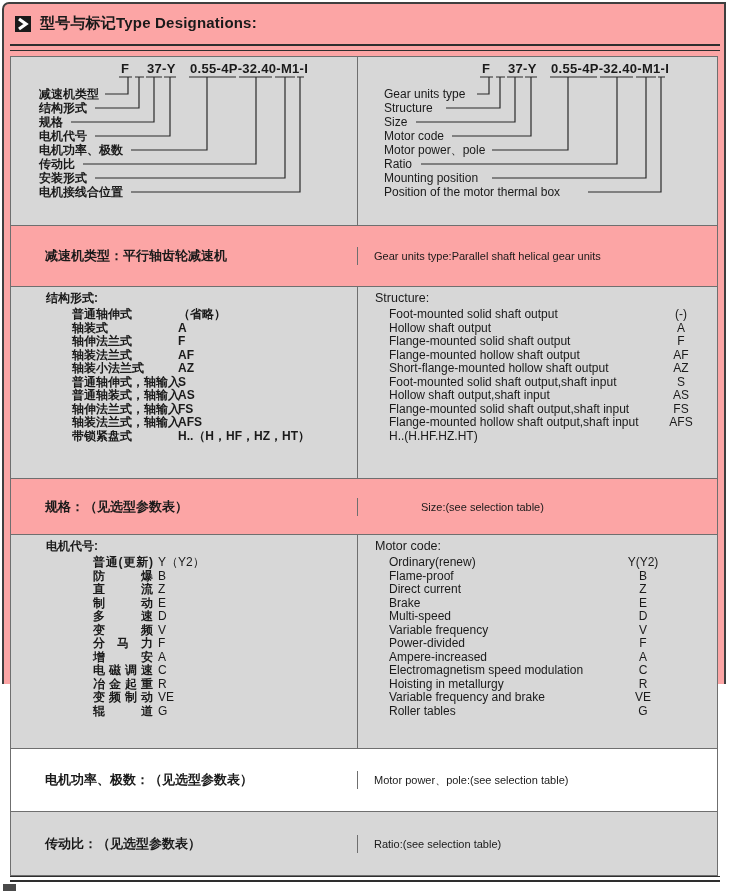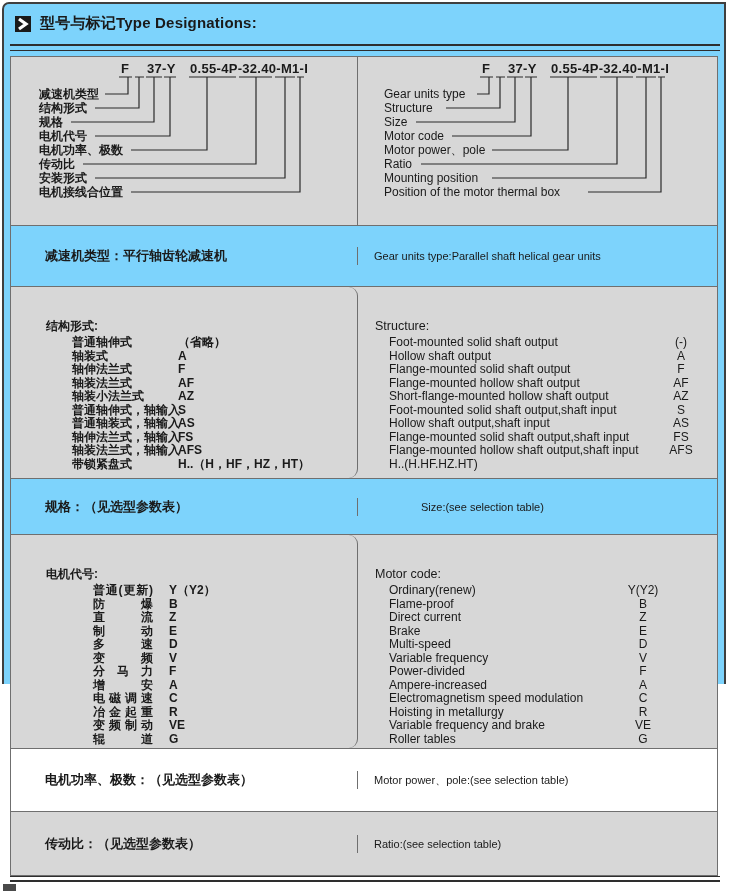--- a/index.html
+++ b/index.html
@@ -4,21 +4,21 @@
 <style>
   html,body{margin:0;padding:0;}
   body{
     width:730px;height:891px;position:relative;background:#ffffff;
     font-family:"Liberation Sans","DejaVu Sans",sans-serif;color:#1a1a1a;
     overflow:hidden;
   }
   .frame{
     position:absolute;left:2px;top:2px;width:724px;height:682px;
     border:2px solid #3f3f3f;border-bottom:none;border-radius:7px 0 0 0;
-    box-sizing:border-box;background:#7dd3fc;
+    box-sizing:border-box;background:#fca5a5;
   }
   
   .titlebar{position:absolute;left:0;top:6px;width:100%;height:30px;}
   .badge{position:absolute;left:11px;top:6px;width:16px;height:16px;}
   .doc-title{position:absolute;left:36px;top:4px;font-size:15px;font-weight:bold;letter-spacing:.2px;}
   .rule-top{position:absolute;left:6px;top:40px;width:710px;height:4px;
     border-top:2px solid #2e2e2e;border-bottom:1px solid #2e2e2e;}
   
   .dtable{position:absolute;left:6px;top:52px;width:708px;border:1px solid #6f6f6f;box-sizing:border-box;}
   .row{display:flex;box-sizing:border-box;}
@@ -34,34 +34,34 @@
   .en-line{padding-left:16px;font-size:11px;}
   .vcenter{display:flex;height:100%;}
   
   .dg{display:block;}
   .dg text{fill:#1a1a1a;}
   .dg .code{font-size:13px;font-weight:bold;letter-spacing:.3px;}
   .dg .lzh{font-size:12px;font-weight:bold;}
   .dg .len{font-size:12px;}
   .dg path, .dg line{stroke:#2a2a2a;stroke-width:1.2;fill:none;}
   
-  .block{padding-top:32px;border-radius:9px;}
+  .block{padding-top:4px;}
   .bh-zh{padding-left:35px;font-size:12px;font-weight:bold;line-height:15px;}
   .bh-en{padding-left:17px;font-size:12.5px;line-height:15px;}
   .items-z3{padding-left:61px;margin-top:2px;}
   .items-e3{padding-left:31px;padding-right:10px;margin-top:2px;}
   .items-z5{padding-left:82px;margin-top:2px;}
   .items-e5{padding-left:31px;padding-right:48px;margin-top:2px;}
   .li{display:flex;line-height:13.5px;font-size:12px;white-space:nowrap;}
   .li-z .lab{display:inline-block;width:106px;font-weight:bold;}
   .li-z .cod{font-weight:bold;}
   .li-e .lab{flex:1;}
   .li-e .cod{min-width:52px;text-align:center;}
   .li-m .jlab{display:inline-block;width:60px;font-weight:bold;text-align:justify;text-align-last:justify;}
-  .li-m .cod{font-weight:bold;margin-left:16px;}
+  .li-m .cod{font-weight:normal;margin-left:5px;}
   
   .rule-bottom{position:absolute;left:6px;top:872px;width:710px;height:3px;
     border-top:1px solid #2e2e2e;border-bottom:2px solid #2e2e2e;}
   .footer-square{position:absolute;left:3px;top:884px;width:13px;height:10px;background:#4a4a4a;}
 </style>
 </head>
 <body>
 
 <div class="frame">
   <div class="titlebar">

